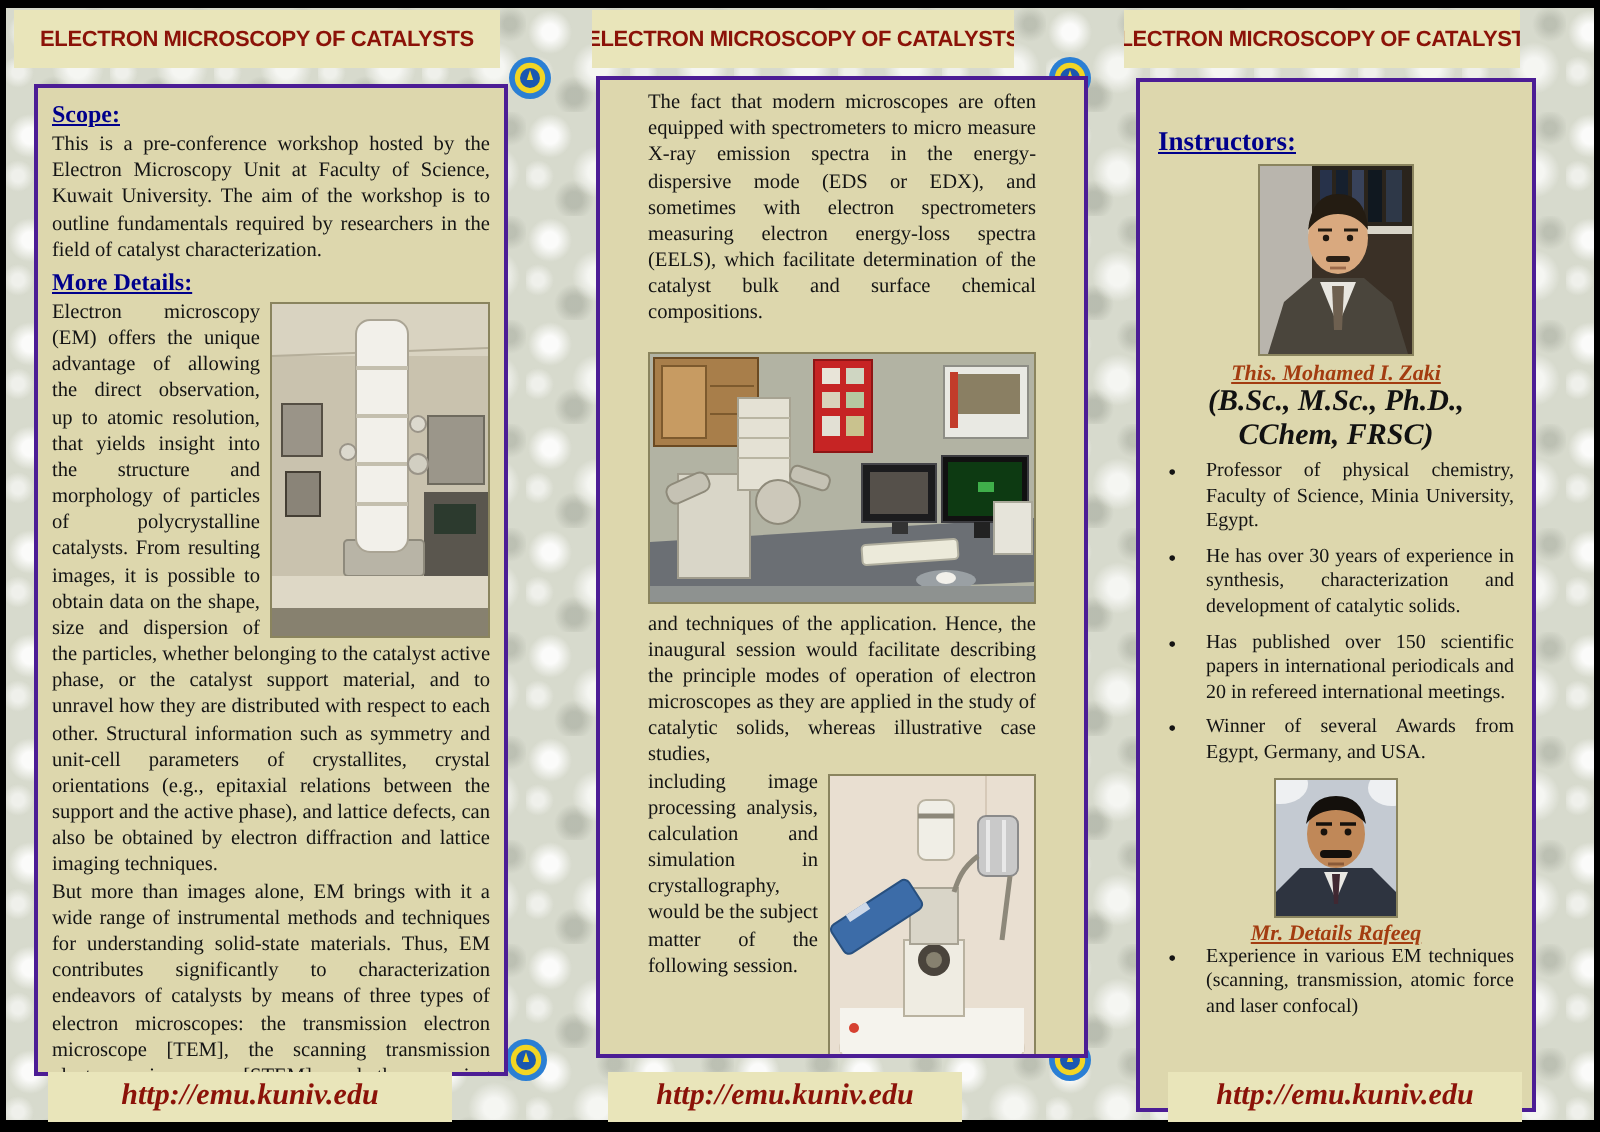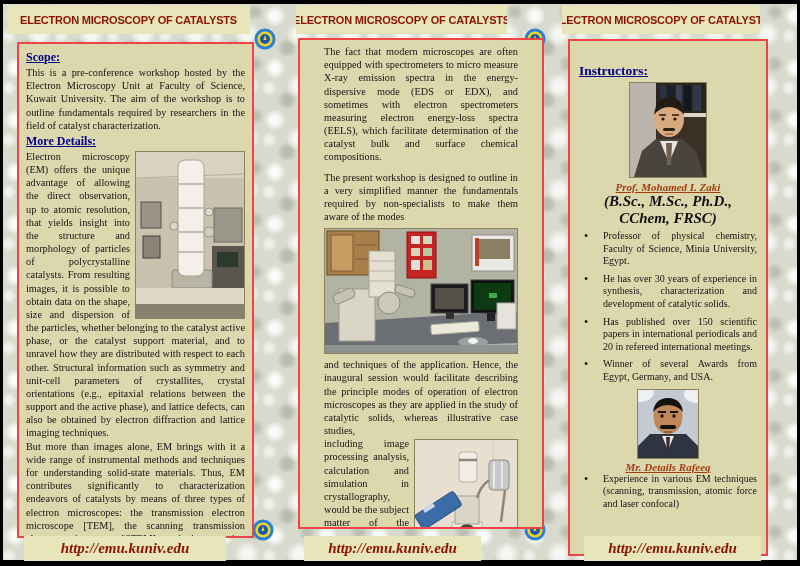--- a/index.html
+++ b/index.html
@@ -11,21 +11,21 @@
       radial-gradient(circle at 12px 12px, rgba(255,255,255,.9) 4px, rgba(255,255,255,0) 11px),
       radial-gradient(circle at 36px 30px, rgba(255,255,255,.75) 5px, rgba(255,255,255,0) 13px),
       radial-gradient(circle at 24px 44px, rgba(148,153,140,.45) 4px, rgba(148,153,140,0) 10px),
       radial-gradient(circle at 44px 8px, rgba(148,153,140,.4) 3px, rgba(148,153,140,0) 9px),
       radial-gradient(circle at 6px 32px, rgba(255,255,255,.6) 3px, rgba(255,255,255,0) 8px);
     background-size:52px 52px;}
   .hdr{position:absolute;top:5px;height:29px;background:#e9e5ba;display:flex;
        align-items:center;justify-content:center;
        font-family:"Liberation Sans",sans-serif;font-weight:bold;font-size:11px;
        letter-spacing:-0.2px;color:#8b1208;white-space:nowrap;overflow:hidden;}
-  .box{position:absolute;border:2px solid #ef4444;background:#ddd7ad;overflow:hidden;}
+  .box{position:absolute;border:2px solid #4c1d95;background:#ddd7ad;overflow:hidden;}
   .box1{left:17px;top:42px;width:219px;height:484px;padding:4px 7px;}
   .box2{left:298px;top:38px;width:194px;height:477px;padding:5px 24px;}
   .box3{left:568px;top:39px;width:178px;height:473px;padding:20px 9px;}
   .bodytxt{font-size:10.3px;line-height:1.28;color:#141414;text-align:justify;}
   .sechead{font-size:12px;font-weight:bold;color:#00008b;text-decoration:underline;margin:2px 0 1px 0;}
   .bighead{font-size:13.5px;font-weight:bold;color:#00008b;text-decoration:underline;margin:2px 0 3px 0;}
   .photo{border:1px solid #8a845e;background:#c9c2ae;overflow:hidden;}
   .photoA{float:right;width:108px;height:166px;margin:1px 0 2px 5px;}
   .photoB{display:block;width:192px;height:124px;margin:5px auto 4px auto;}
   .photoC{float:right;width:102px;height:156px;margin:2px 0 2px 5px;}
@@ -118,21 +118,20 @@
         <rect x="0" y="152" width="108" height="14" fill="#87816f"></rect>
       </svg>
     </div>
     <div class="bodytxt">Electron microscopy (EM) offers the unique advantage of allowing the direct observation, up to atomic resolution, that yields insight into the structure and morphology of particles of polycrystalline catalysts. From resulting images, it is possible to obtain data on the shape, size and dispersion of the particles, whether belonging to the catalyst active phase, or the catalyst support material, and to unravel how they are distributed with respect to each other. Structural information such as symmetry and unit-cell parameters of crystallites, crystal orientations (e.g., epitaxial relations between the support and the active phase), and lattice defects, can also be obtained by electron diffraction and lattice imaging techniques.</div>
     <div class="bodytxt">But more than images alone, EM brings with it a wide range of instrumental methods and techniques for understanding solid-state materials. Thus, EM contributes significantly to characterization endeavors of catalysts by means of three types of electron microscopes: the transmission electron microscope [TEM], the scanning transmission electron microscope [STEM], and the scanning electron microscope [SEM].</div>
   </div>
 
   <div class="box box2">
     <div class="bodytxt">The fact that modern microscopes are often equipped with spectrometers to micro measure X-ray emission spectra in the energy-dispersive mode (EDS or EDX), and sometimes with electron spectrometers measuring electron energy-loss spectra (EELS), which facilitate determination of the catalyst bulk and surface chemical compositions.</div>
     <div class="gap"></div>
-    <div class="bodytxt">The present workshop is designed to outline in a very simplified manner the fundamentals required by non-specialists to make them aware of the modes</div>
     <div class="photo photoB">
       <svg width="192" height="124" viewBox="0 0 192 124">
         <rect width="192" height="124" fill="#b2b3a3"></rect>
         <rect x="2" y="2" width="52" height="44" fill="#a87e4a" stroke="#6b4a22"></rect>
         <rect x="6" y="6" width="22" height="36" fill="#c79b62" stroke="#7d5a2e"></rect>
         <path d="M30 16 h22 M30 30 h22" stroke="#7d5a2e"></path>
         <rect x="82" y="3" width="29" height="46" fill="#c62424" stroke="#8e1515"></rect>
         <rect x="86" y="7" width="9" height="8" fill="#e8e4d8"></rect>
           <rect x="98" y="7" width="9" height="8" fill="#cfd6c2"></rect>
         <rect x="86" y="19" width="9" height="8" fill="#d9d2ba"></rect>
@@ -208,21 +207,21 @@
         <polygon points="36,60 42,60 41,82 37,82" fill="#6e6050"></polygon>
         <ellipse cx="39" cy="36" rx="15" ry="18" fill="#d9a97f"></ellipse>
         <path d="M24 32 Q26 14 39 14 Q53 14 54 32 Q48 24 39 24 Q30 24 24 32 Z" fill="#241c12"></path>
         <circle cx="33" cy="36" r="1.6" fill="#201810"></circle>
           <circle cx="45" cy="36" r="1.6" fill="#201810"></circle>
         <path d="M29 32 h7 M42 32 h7" stroke="#241c12" stroke-width="1.6"></path>
         <rect x="33" y="45" width="12" height="3" rx="1.5" fill="#2a2016"></rect>
         <path d="M35 51 h8" stroke="#9c6a4a" stroke-width="1.4"></path>
       </svg>
     </div>
-    <div class="iname">Prof. Mohamed I. Zaki</div>
+    <div class="iname">This. Mohamed I. Zaki</div>
     <div class="idegree">(B.Sc., M.Sc., Ph.D., CChem, FRSC)</div>
     <ul class="blist">
       <li>Professor of physical chemistry, Faculty of Science, Minia University, Egypt.</li>
       <li>He has over 30 years of experience in synthesis, characterization and development of catalytic solids.</li>
       <li>Has published over 150 scientific papers in international periodicals and 20 in refereed international meetings.</li>
       <li>Winner of several Awards from Egypt, Germany, and USA.</li>
     </ul>
     <div class="photo photoE">
       <svg width="60" height="68" viewBox="0 0 60 68">
         <rect width="60" height="68" fill="#c4cad2"></rect>

